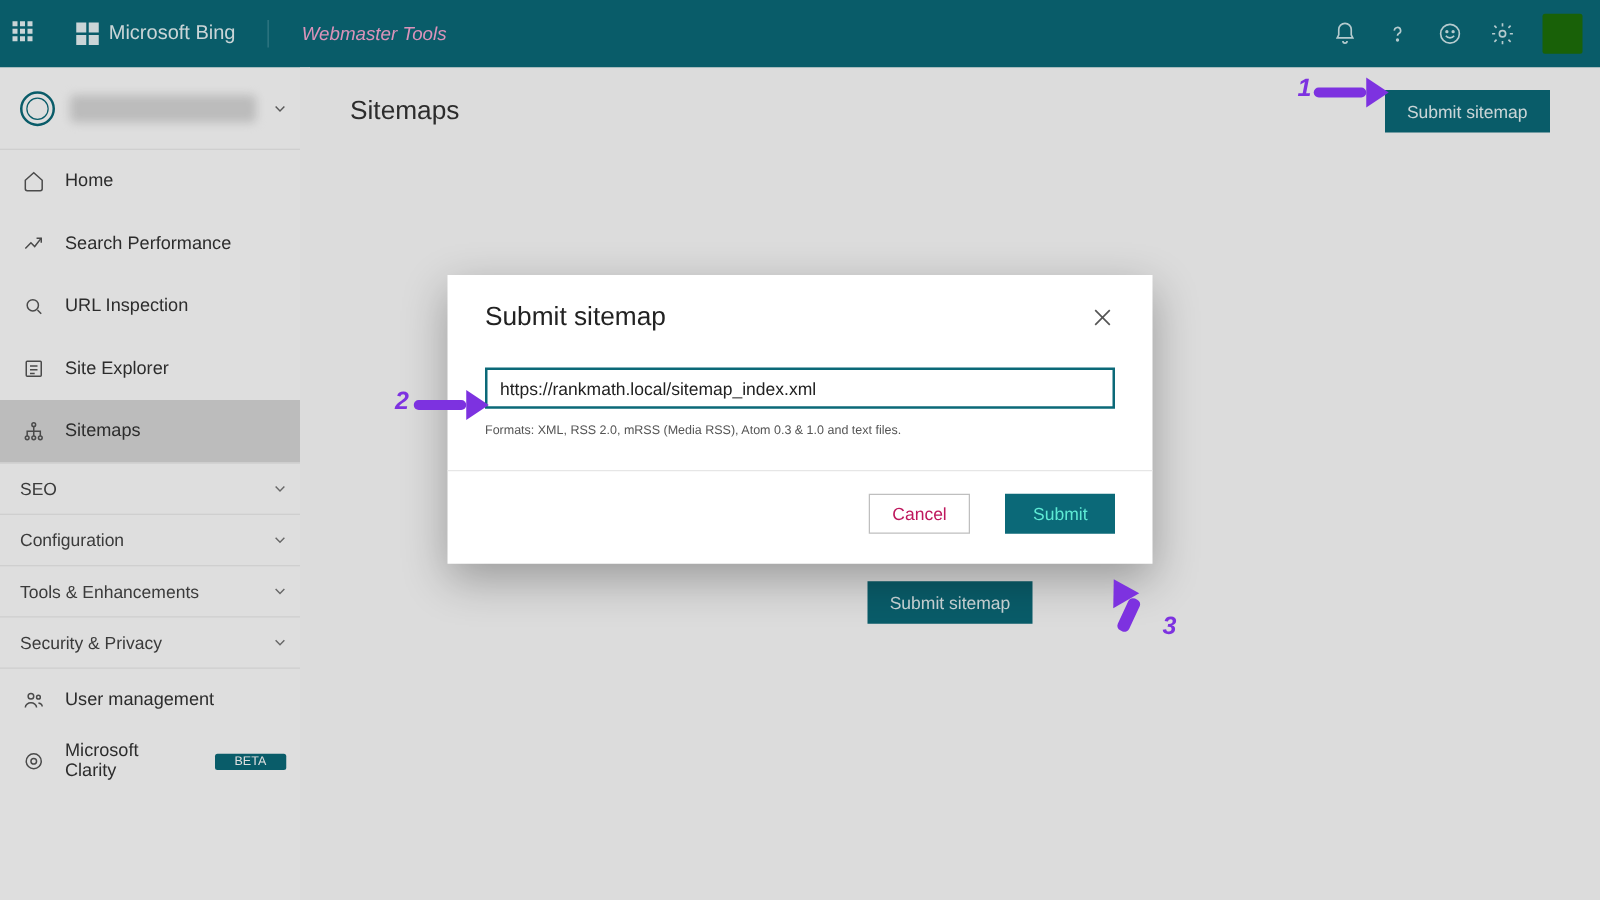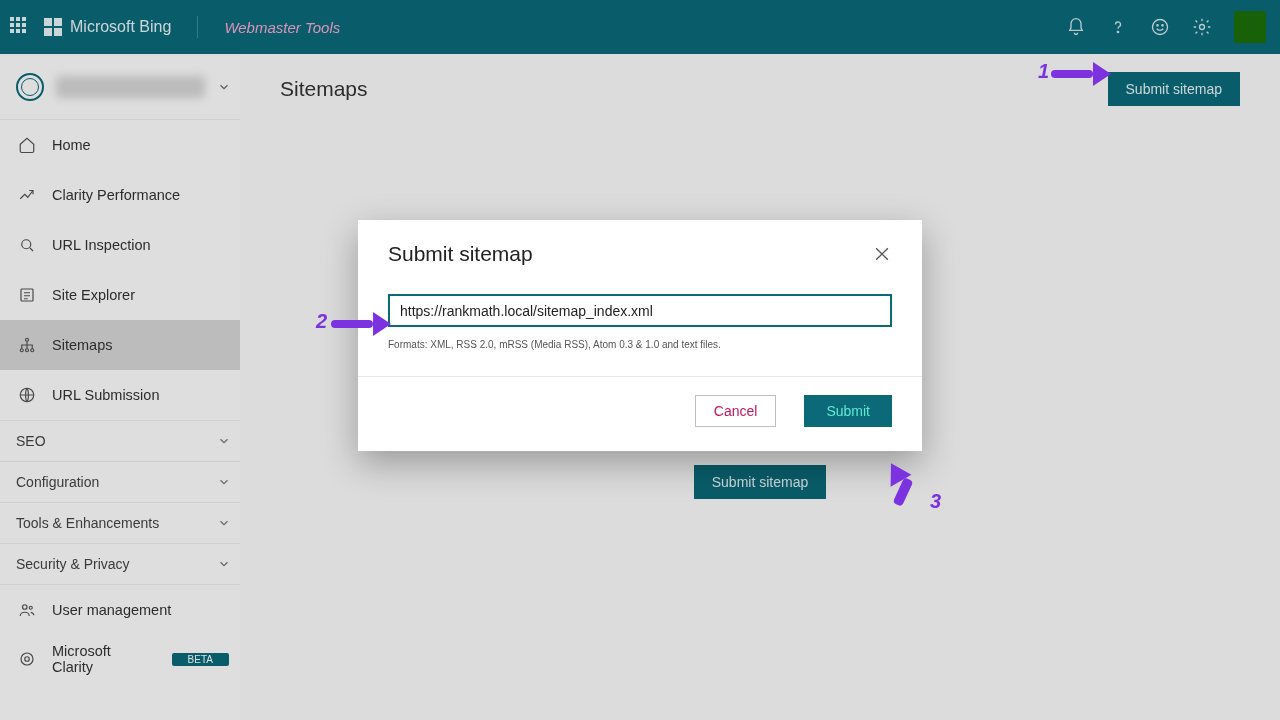--- a/index.html
+++ b/index.html
@@ -2,21 +2,21 @@
 <html><head>
 <meta charset="utf-8">
 <style>
   * { box-sizing: border-box; margin: 0; padding: 0; }
   body { font-family: "Segoe UI", Arial, sans-serif; width:1280px; height:720px; overflow:hidden; background:#f7f7f7; color:#323130; position:relative;}
   
   .header { height:54px; background:#0b6978; display:flex; align-items:center; color:#e6f3f5; padding:0 10px; }
   .hdr-left { display:flex; align-items:center; gap:14px; }
   .waffle { width:20px; height:20px; display:grid; grid-template-columns:repeat(3,4px); grid-template-rows:repeat(3,4px); gap:2px;}
   .waffle span{background:#e6f3f5;}
-  .bing-logo { display:flex; align-items:center; gap:8px; font-size:16px;}
+  .bing-logo { display:flex; align-items:center; gap:8px; font-size:16px;margin-left:17px;}
   .bing-glyph { width:18px; height:18px; display:grid; grid-template-columns:1fr 1fr; grid-template-rows:1fr 1fr; gap:2px;}
   .bing-glyph span{background:#e6f3f5;}
   .hdr-divider{width:1px;height:22px;background:#3d8a97;margin:0 12px;}
   .hdr-subtitle{font-size:15px;color:#f9a8d4;font-style:italic;}
   .hdr-right{margin-left:auto; display:flex; align-items:center; gap:22px; padding-right:4px;}
   .hdr-icon{width:20px;height:20px;color:#cfe7eb; display:flex;align-items:center;justify-content:center;}
   .avatar{width:32px;height:32px;background:#1d6f0a;border-radius:2px;}
   
   .sidebar{position:absolute;top:54px;left:0;bottom:0;width:248px;background:#fdfdfd;border-right:1px solid #e3e3e3;}
   .site-picker{height:66px;display:flex;align-items:center;padding:0 16px;border-bottom:1px solid #ececec;gap:12px;}
@@ -131,21 +131,21 @@
     <svg class="nav-icon" viewBox="0 0 24 24" fill="none" stroke="currentColor" stroke-width="1.6">
         <path d="M3 11l9-8 9 8v9a2 2 0 0 1-2 2H5a2 2 0 0 1-2-2z"></path>
       </svg>
     <span>Home</span>
   </div>
   <div class="nav-item">
     <svg class="nav-icon" viewBox="0 0 24 24" fill="none" stroke="currentColor" stroke-width="1.6">
         <path d="M3 17l6-6 4 4 7-9"></path>
         <path d="M15 6h5v5"></path>
       </svg>
-    <span>Clarity Performance</span>
+    <span>Search Performance</span>
   </div>
   <div class="nav-item">
     <svg class="nav-icon" viewBox="0 0 24 24" fill="none" stroke="currentColor" stroke-width="1.6">
         <circle cx="11" cy="11" r="6"></circle>
         <path d="m20 20-4-4"></path>
       </svg>
     <span>URL Inspection</span>
   </div>
   <div class="nav-item">
     <svg class="nav-icon" viewBox="0 0 24 24" fill="none" stroke="currentColor" stroke-width="1.6">
@@ -156,27 +156,20 @@
   </div>
   <div class="nav-item active">
     <svg class="nav-icon" viewBox="0 0 24 24" fill="none" stroke="currentColor" stroke-width="1.6">
         <circle cx="12" cy="5" r="2"></circle>
         <circle cx="5" cy="19" r="2"></circle>
         <circle cx="12" cy="19" r="2"></circle>
         <circle cx="19" cy="19" r="2"></circle>
         <path d="M12 7v5M12 12H5v5M12 12v5M12 12h7v5"></path>
       </svg>
     <span>Sitemaps</span>
-  </div>
-  <div class="nav-item">
-    <svg class="nav-icon" viewBox="0 0 24 24" fill="none" stroke="currentColor" stroke-width="1.6">
-        <circle cx="12" cy="12" r="9"></circle>
-        <path d="M3 12h18M12 3c2.5 3 2.5 15 0 18M12 3c-2.5 3-2.5 15 0 18"></path>
-      </svg>
-    <span>URL Submission</span>
   </div>
 
   <div class="nav-sect">
     <span>SEO</span>
     <svg class="chev" viewBox="0 0 24 24" fill="none" stroke="#777" stroke-width="2">
         <path d="M6 9l6 6 6-6"></path>
       </svg>
   </div>
   <div class="nav-sect">
     <span>Configuration</span>

